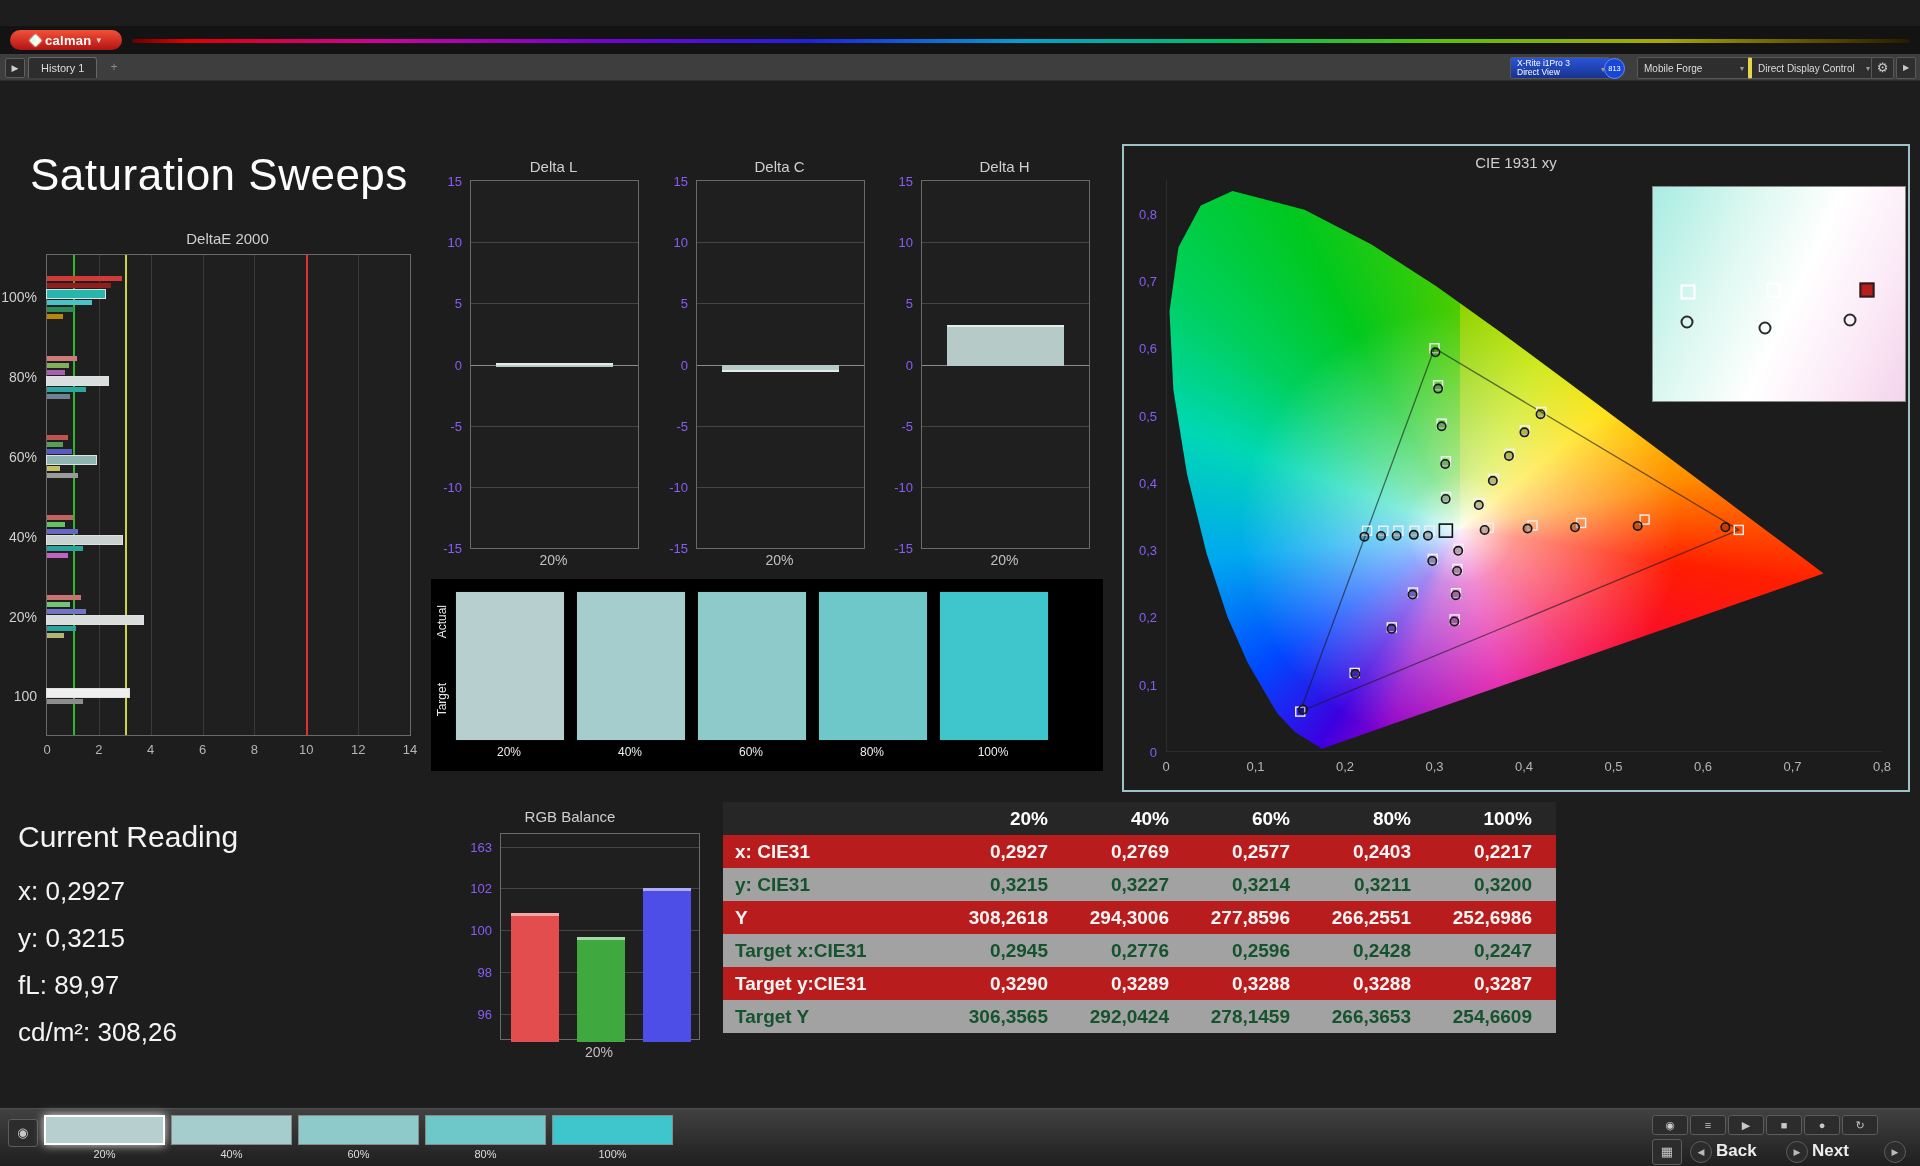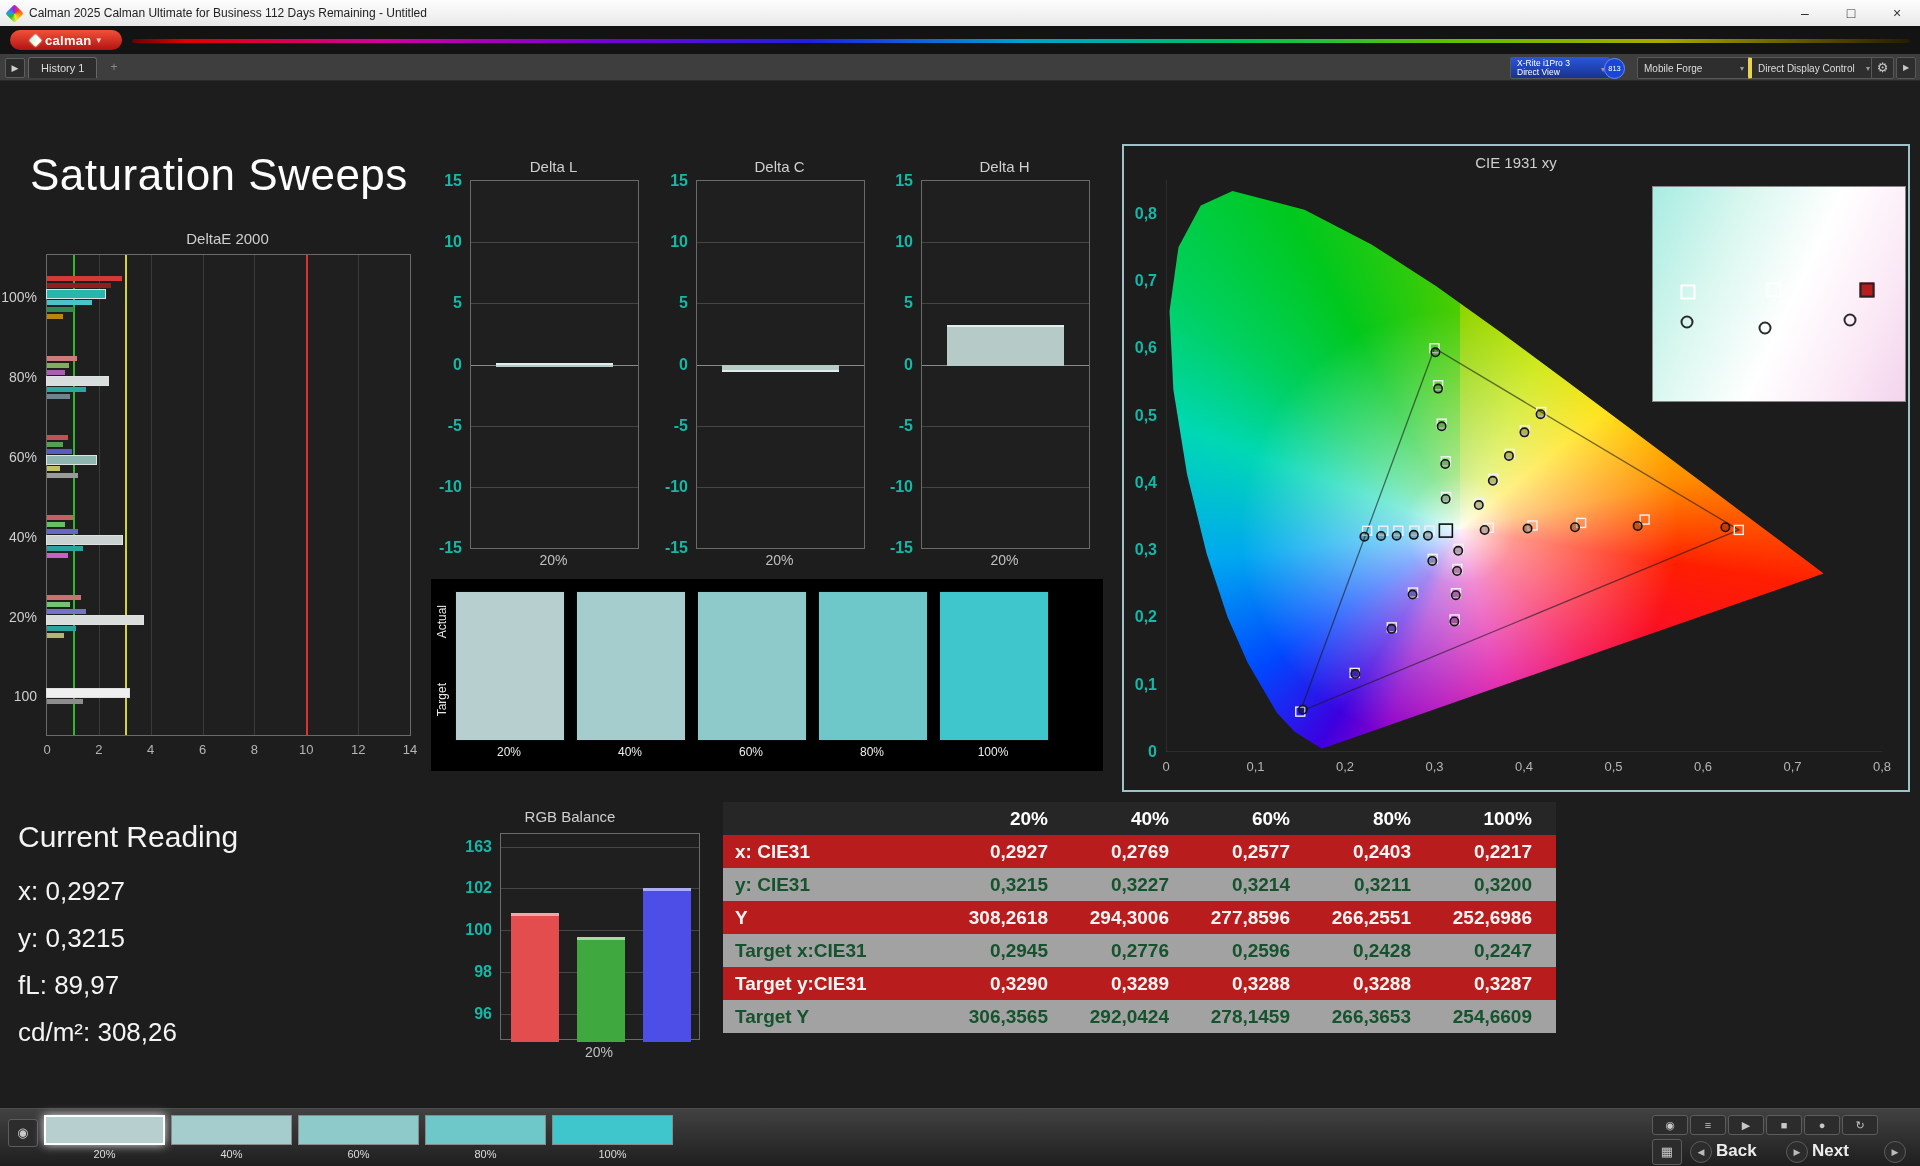--- a/index.html
+++ b/index.html
@@ -56,21 +56,21 @@
   
   .chart-title{position:absolute;color:#cfcfcf;font-size:15px;text-align:center;}
   .plot{position:absolute;background:#1f1f1f;border:1px solid #6a6a6a;}
   .grid-v{position:absolute;top:0;bottom:0;width:1px;background:#3a3a3a;}
   .grid-h{position:absolute;left:0;right:0;height:1px;background:#454545;}
   .grid-h.zero{background:#8a8a8a;}
   .ref-v{position:absolute;top:0;bottom:0;width:2px;}
   .bar-h{position:absolute;left:0;}
   .glabel{position:absolute;left:-10px;transform:translate(-100%,-50%);font-size:14px;color:#cfcfcf;}
   .tick-x{position:absolute;bottom:-22px;transform:translateX(-50%);font-size:13px;color:#b5b5b5;}
-  .tick-y{position:absolute;left:-9px;transform:translate(-100%,-50%);font-size:16px;color:#14b8a6;font-weight:bold;}
+  .tick-y{position:absolute;left:-9px;transform:translate(-100%,-50%);font-size:13px;color:#8b5cf6;}
   .xunit{position:absolute;color:#c0c0c0;font-size:14px;text-align:center;}
   .dbar{position:absolute;}
 
   
   #deltae-title{left:46px;top:230px;width:363px;}
   #deltae-plot{left:46px;top:254px;width:363px;height:480px;}
 
   
   .vplot{top:180px;width:167px;height:367px;}
   #delta-plot-0{left:470px;} #delta-plot-1{left:696px;} #delta-plot-2{left:921px;}
@@ -140,29 +140,20 @@
            border:1px solid #5c5c5c;color:#bbb;font-size:9px;line-height:20px;text-align:center;}
   #bb-circ1{left:1690px;} #bb-circ2{left:1786px;} #bb-circ3{left:1884px;}
   #bb-back{position:absolute;left:1716px;top:32px;font-size:17px;font-weight:bold;color:#ececec;}
   #bb-next{position:absolute;left:1812px;top:32px;font-size:17px;font-weight:bold;color:#ececec;}
 </style>
 </head>
 <body>
 
 <div id="canvas">
 
-  <div id="titlebar">
-    <span id="app-icon"></span>
-    <span id="title-text">Calman 2025 Calman Ultimate for Business 112 Days Remaining  - Untitled</span>
-    <div id="win-btns">
-      <span class="winbtn">–</span>
-      <span class="winbtn">□</span>
-      <span class="winbtn close">×</span>
-    </div>
-  </div>
 
   <div id="logobar">
     <div id="logo-pill">
       <span class="logo-diamond"></span>
       <span class="brand">calman</span>
       <span class="logo-caret">▾</span>
     </div>
     <div id="rainbow"></div>
   </div>
 

